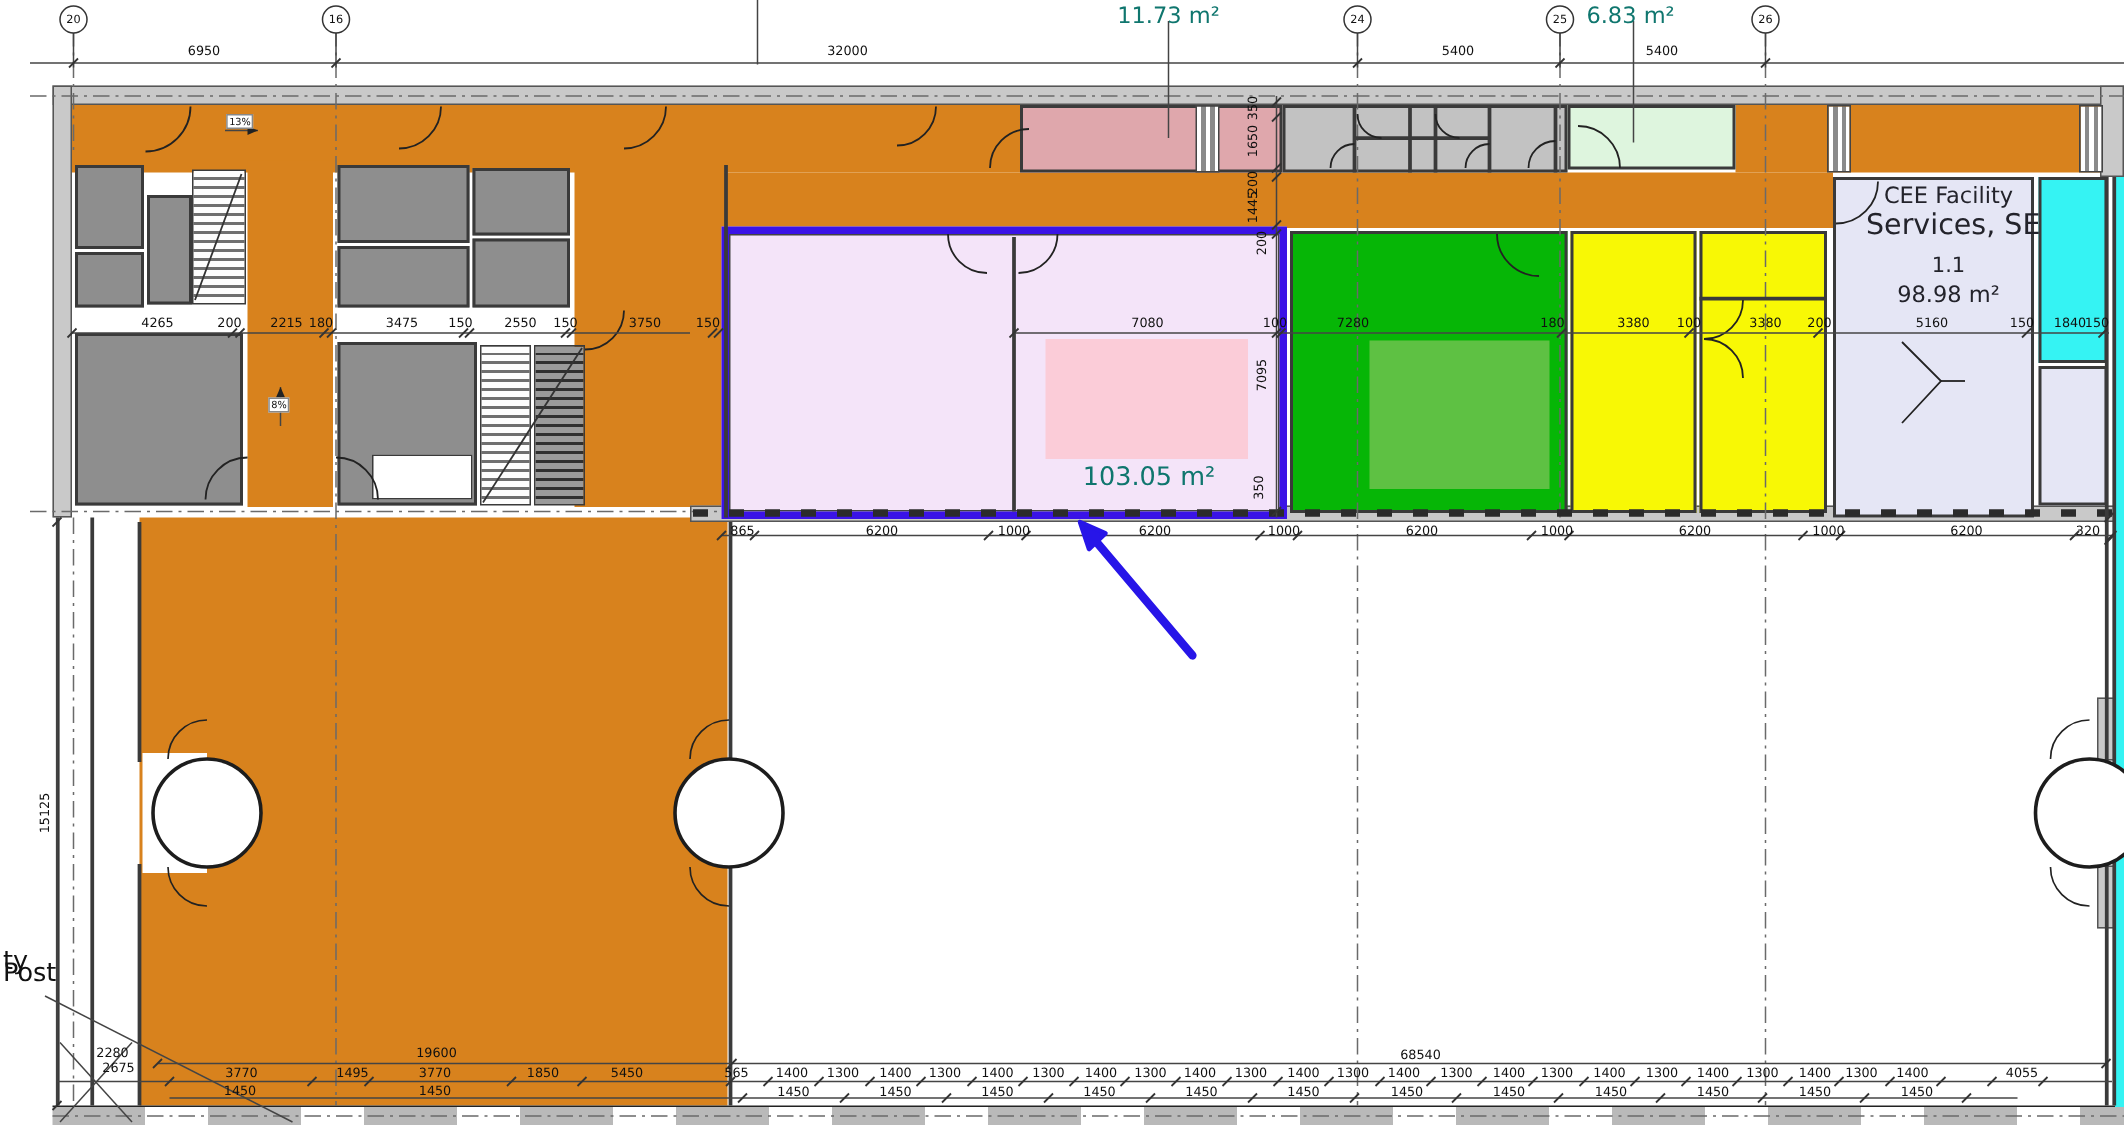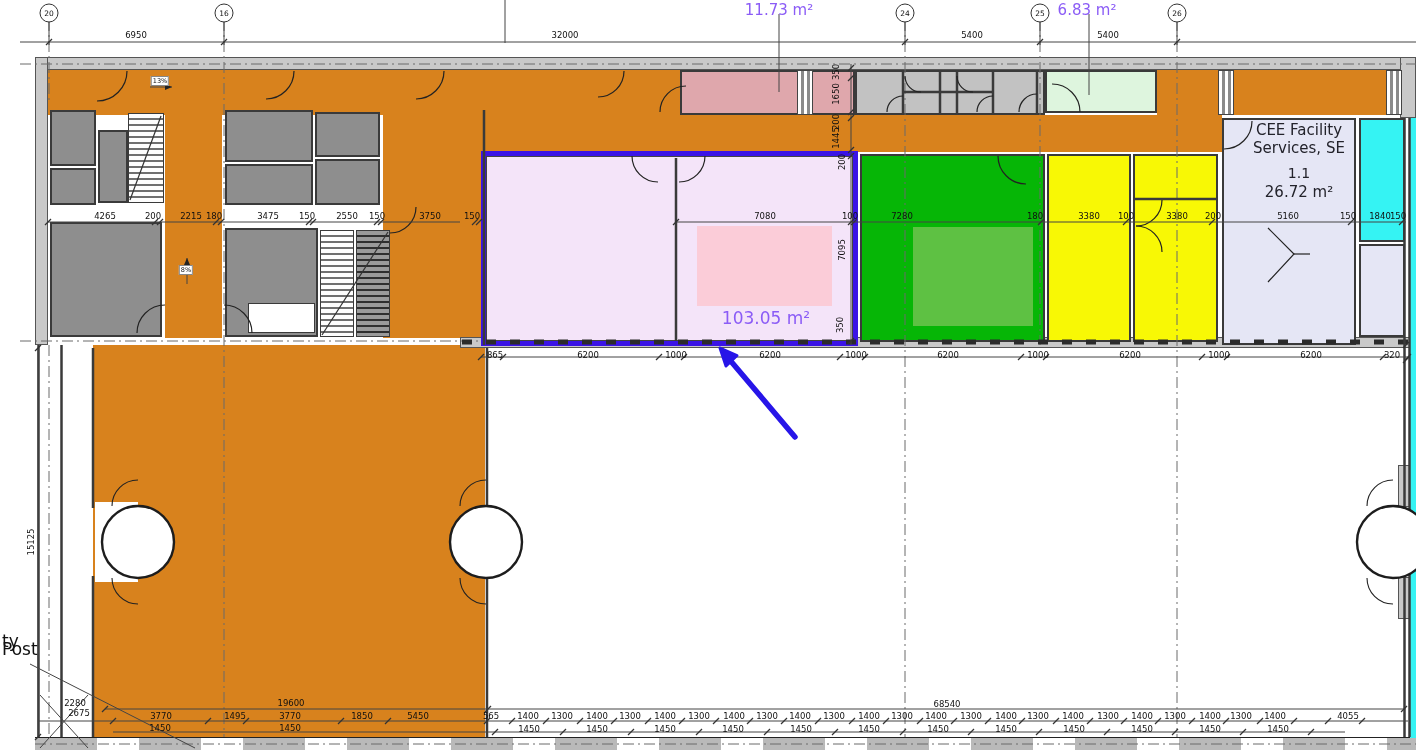--- a/index.html
+++ b/index.html
@@ -7,21 +7,21 @@
         font-family:"DejaVu Sans",sans-serif;color:#111;}
   .abs{position:absolute;}
   .room{position:absolute;box-sizing:border-box;border:2px solid #3a3a3a;}
   .wall{position:absolute;box-sizing:border-box;background:#c9c9c9;border:1px solid #555;}
   .dim{position:absolute;font-size:8.5px;line-height:1;white-space:nowrap;color:#101010;
        transform:translate(-50%,-50%);}
   .dimwrap{position:absolute;left:0;top:0;width:0;height:0;}
   .bubble{position:absolute;width:17px;height:17px;border:1.2px solid #333;border-radius:50%;
           background:#fff;font-size:7.5px;display:flex;align-items:center;justify-content:center;
           transform:translate(-50%,-50%);}
-  .arealabel{position:absolute;font-size:15px;white-space:nowrap;transform:translate(-50%,-50%);color:#8b5cf6;}
+  .arealabel{position:absolute;font-size:15px;white-space:nowrap;transform:translate(-50%,-50%);color:#0f766e;}
   .biglabel{font-size:17px;}
   .ceelabel{position:absolute;text-align:center;color:#23232b;}
   .ceelabel div{white-space:nowrap;padding-left:20px;}
   .badge{position:absolute;background:#fff;border:0.5px solid #888;font-size:6.5px;padding:0 1px;
          transform:translate(-50%,-50%);}
   .stripeh{position:absolute;background:repeating-linear-gradient(180deg,#fdfdfd 0 4px,#6f6f6f 4px 6px);
            border:1px solid #3a3a3a;box-sizing:border-box;}
   .stripehd{position:absolute;background:repeating-linear-gradient(180deg,#9a9a9a 0 4px,#2f2f2f 4px 6px);
            border:1px solid #3a3a3a;box-sizing:border-box;}
   .stripev{position:absolute;background:repeating-linear-gradient(90deg,#ffffff 0 3px,#8a8a8a 3px 6px);
@@ -427,23 +427,23 @@
       <div class="dim" style="left: 1210px; top: 729px; transform: translate(-50%, -50%);">1450</div>
       <div class="dim" style="left: 1278px; top: 729px; transform: translate(-50%, -50%);">1450</div>
     </div>
 
   <div class="arealabel txt" style="left:779px;top:10px;">11.73 m²</div>
   <div class="arealabel txt" style="left:1087px;top:10px;">6.83 m²</div>
   <div class="arealabel biglabel txt" style="left:766px;top:318px;">103.05 m²</div>
 
   <div class="ceelabel txt" style="left:1224px;top:121px;width:130px;">
     <div style="font-size:15px;">CEE Facility</div>
-    <div style="font-size:15px;">Services, SE</div>
+    <div style="font-size:19px;">Services, SE</div>
     <div style="font-size:14px;margin-top:8px;">1.1</div>
-    <div style="font-size:15px;margin-top:2px;">26.72 m²</div>
+    <div style="font-size:15px;margin-top:2px;">98.98 m²</div>
   </div>
 
   <div class="badge txt" style="left:160px;top:81px;">13%</div>
   <div class="badge txt" style="left:186px;top:270px;">8%</div>
 
   <div class="post txt" style="left:2px;top:615px;margin-top:15px;">ty</div>
   <div class="post txt" style="left:2px;top:638px;">Post</div>
 
 </div>
 

